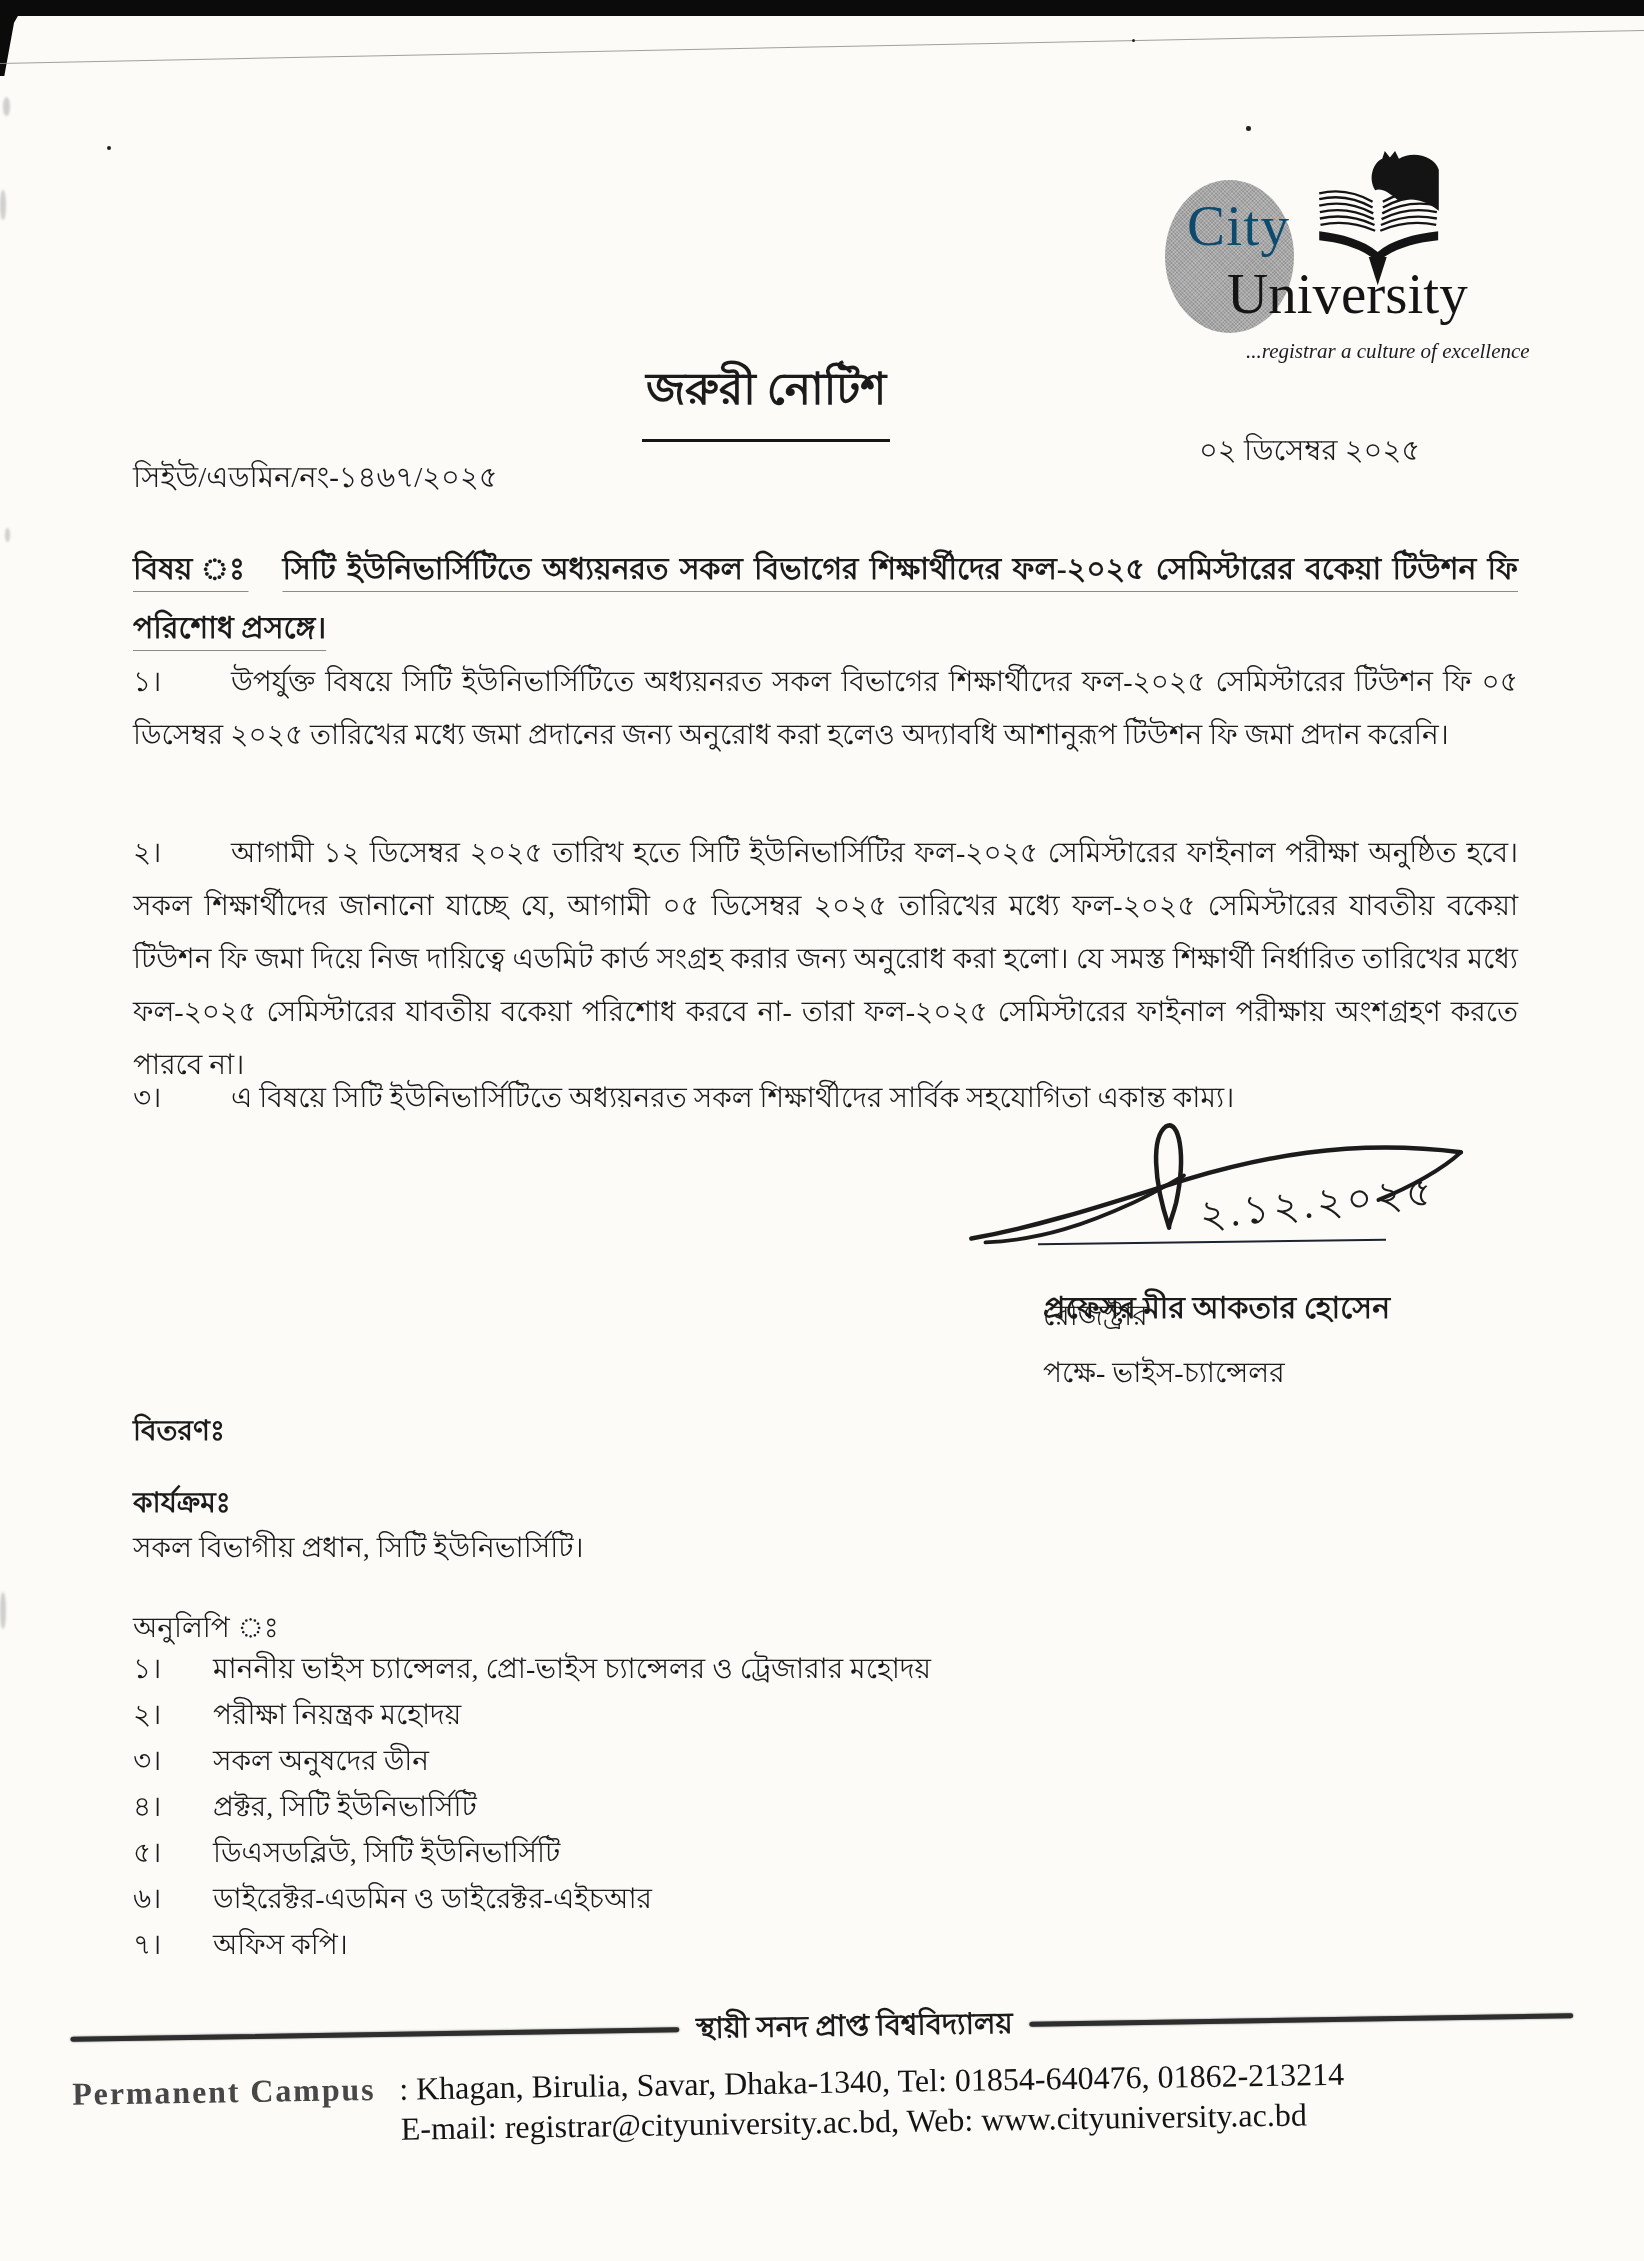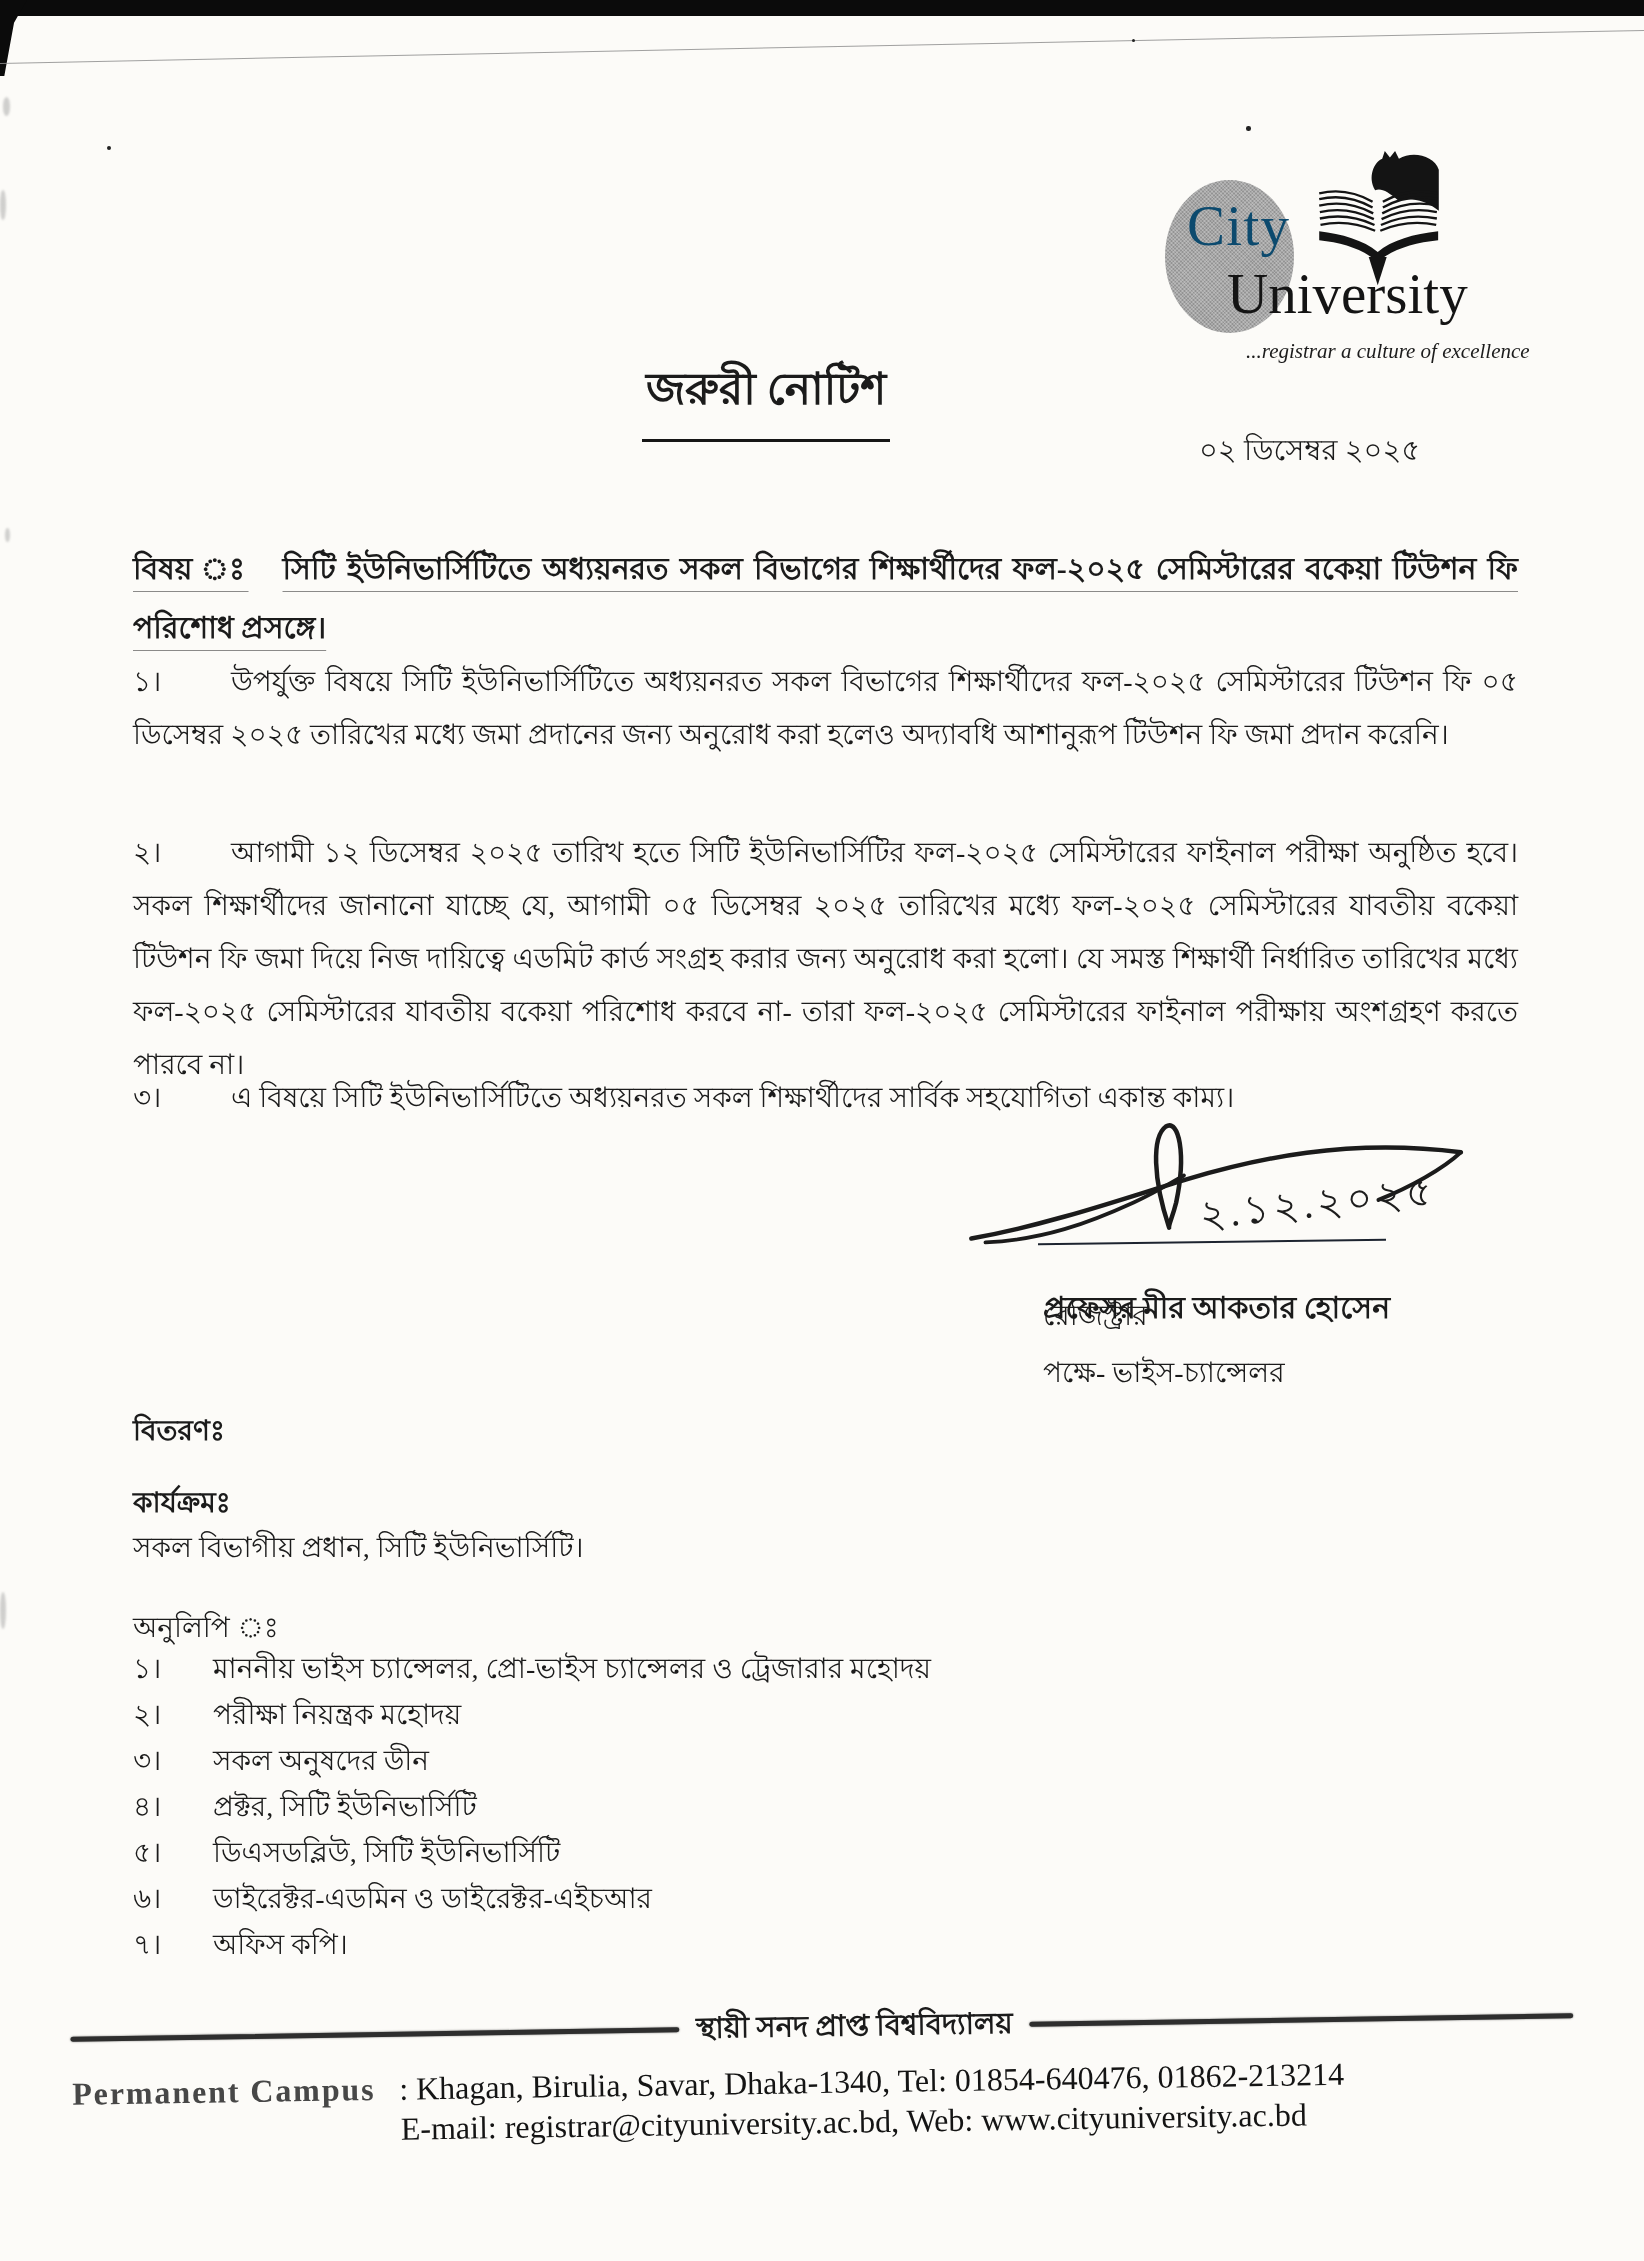--- a/index.html
+++ b/index.html
@@ -111,20 +111,21 @@
                L190,142 C152,146 118,156 96,176 C74,156 42,146 5,142 Z" fill="#141414"></path>
       <path d="M82,168 L96,212 L110,168 Z" fill="#141414"></path>
     </svg>
     <div class="logo-city">City</div>
     <div class="logo-university">University</div>
     <div class="logo-tagline">...registrar a culture of excellence</div>
   </div>
 
   <div class="title">জরুরী নোটিশ</div>
 
+  <div class="ref">সিইউ/এডমিন/নং-১৪৬৭/২০২৫</div>
   <div class="date">০২ ডিসেম্বর ২০২৫</div>
 
   <div class="subject">
     <span class="lbl">বিষয় ঃ</span><span>সিটি ইউনিভার্সিটিতে অধ্যয়নরত সকল বিভাগের শিক্ষার্থীদের ফল-২০২৫ সেমিস্টারের বকেয়া টিউশন ফি পরিশোধ প্রসঙ্গে।</span>
   </div>
 
   <div class="para" id="p1">
     <span class="pnum">১।</span><span>উপর্যুক্ত বিষয়ে সিটি ইউনিভার্সিটিতে অধ্যয়নরত সকল বিভাগের শিক্ষার্থীদের ফল-২০২৫ সেমিস্টারের টিউশন ফি ০৫ ডিসেম্বর ২০২৫ তারিখের মধ্যে জমা প্রদানের জন্য অনুরোধ করা হলেও অদ্যাবধি আশানুরূপ টিউশন ফি জমা প্রদান করেনি।</span>
   </div>
   <div class="para" id="p2">

